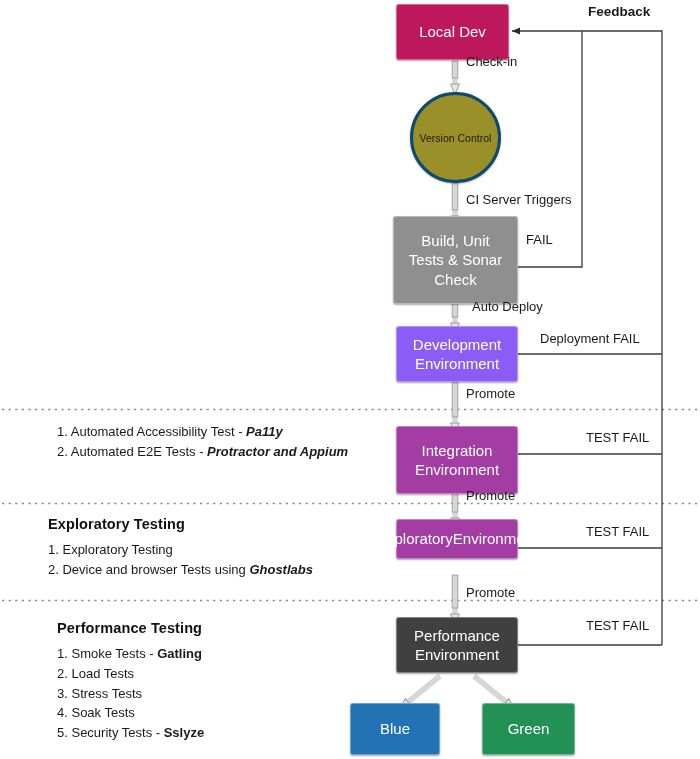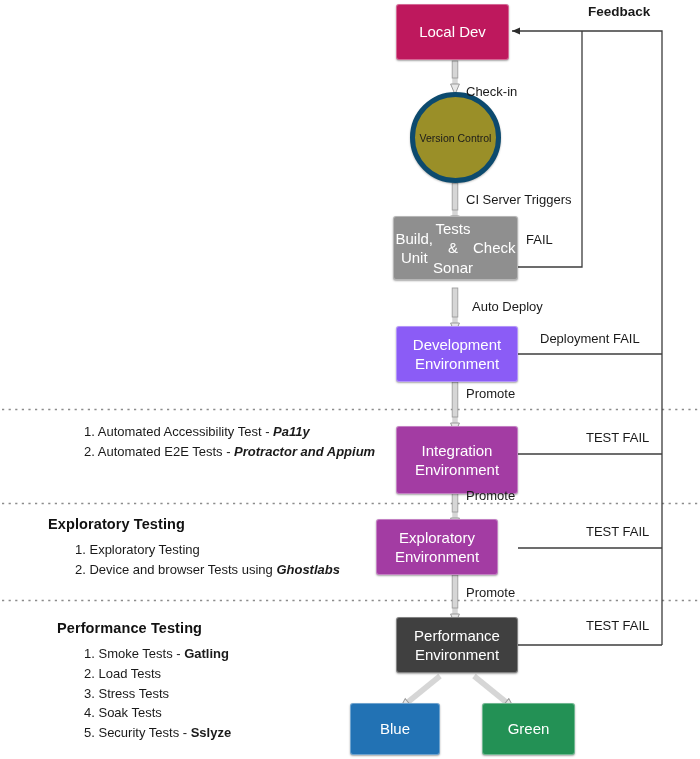--- a/index.html
+++ b/index.html
@@ -53,21 +53,21 @@
   .node-exploratory  { background: #a33ca3; }
   .node-performance  { background: #404040; }
   .node-blue         { background: #2272b4; }
   .node-green        { background: #239155; }
 
   .node-circle {
     position: absolute;
     box-sizing: border-box;
     border-radius: 50%;
     background: #9a8f28;
-    border: 5px solid #0c4a6e;
+    border: 3px solid #0c4a6e;
     display: flex;
     align-items: center;
     justify-content: center;
     color: #1b1b1b;
     font-size: 10.5px;
     text-align: center;
     box-shadow: 0 1px 2px rgba(0,0,0,0.3);
     z-index: 3;
   }
 
@@ -99,21 +99,20 @@
   .section-list {
     margin: 0;
     padding: 0;
     list-style: none;
   }
   .section-list li {
     font-size: 13px;
     color: #1a1a1a;
     line-height: 1.52;
     white-space: nowrap;
-    margin-left: 27px;
   }
   .section-list li .num { }
   .em-italic { font-style: italic; font-weight: bold; }
   .em-bold   { font-weight: bold; }
 </style>
 </head>
 <body>
 
 <div id="canvas">
 
@@ -168,57 +167,57 @@
   </svg>
 
   <div class="node node-localdev" style="left:396px; top:4px; width:113px; height:56px;">
     <span>Local Dev</span>
   </div>
 
   <div class="node-circle" style="left:410px; top:92px; width:91px; height:91px;">
     <span>Version Control</span>
   </div>
 
-  <div class="node node-build" style="left:393px; top:216px; width:125px; height:64px; flex-direction:row;">
+  <div class="node node-build" style="left:393px; top:216px; width:125px; height:88px; flex-direction:column;">
     <span>Build, Unit</span>
     <span>Tests &amp; Sonar</span>
     <span>Check</span>
   </div>
 
   <div class="node node-dev" style="left:396px; top:326px; width:122px; height:56px; flex-direction:column;">
     <span>Development</span>
     <span>Environment</span>
   </div>
 
   <div class="node node-integration" style="left:396px; top:426px; width:122px; height:68px; flex-direction:column;">
     <span>Integration</span>
     <span>Environment</span>
   </div>
 
-  <div class="node node-exploratory" style="left:376px; top:519px; width:122px; height:56px; flex-direction:column;">
+  <div class="node node-exploratory" style="left:396px; top:519px; width:122px; height:40px; flex-direction:row;">
     <span>Exploratory</span>
     <span>Environment</span>
   </div>
 
   <div class="node node-performance" style="left:396px; top:617px; width:122px; height:56px; flex-direction:column;">
     <span>Performance</span>
     <span>Environment</span>
   </div>
 
   <div class="node node-blue" style="left:350px; top:703px; width:90px; height:52px;">
     <span>Blue</span>
   </div>
 
   <div class="node node-green" style="left:482px; top:703px; width:93px; height:52px;">
     <span>Green</span>
   </div>
 
   <div class="edge-label bold" style="left:588px; top:4px;">Feedback</div>
 
-  <div class="edge-label" style="left:466px; top:84px;">Check-in</div>
+  <div class="edge-label" style="left:466px; top:54px;">Check-in</div>
 
   <div class="edge-label" style="left:466px; top:192px;">CI Server Triggers</div>
 
   <div class="edge-label" style="left:526px; top:232px;">FAIL</div>
 
   <div class="edge-label" style="left:472px; top:299px;">Auto Deploy</div>
 
   <div class="edge-label" style="left:540px; top:331px;">Deployment FAIL</div>
 
   <div class="edge-label" style="left:466px; top:386px;">Promote</div>

